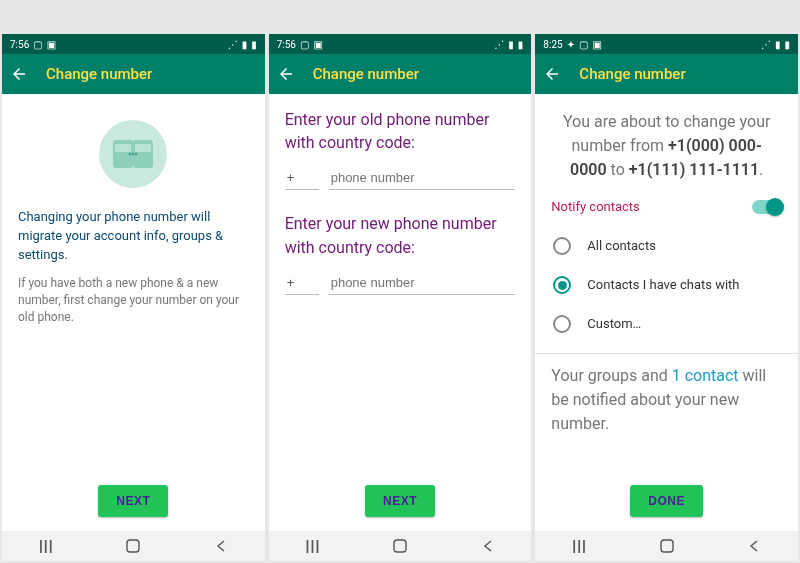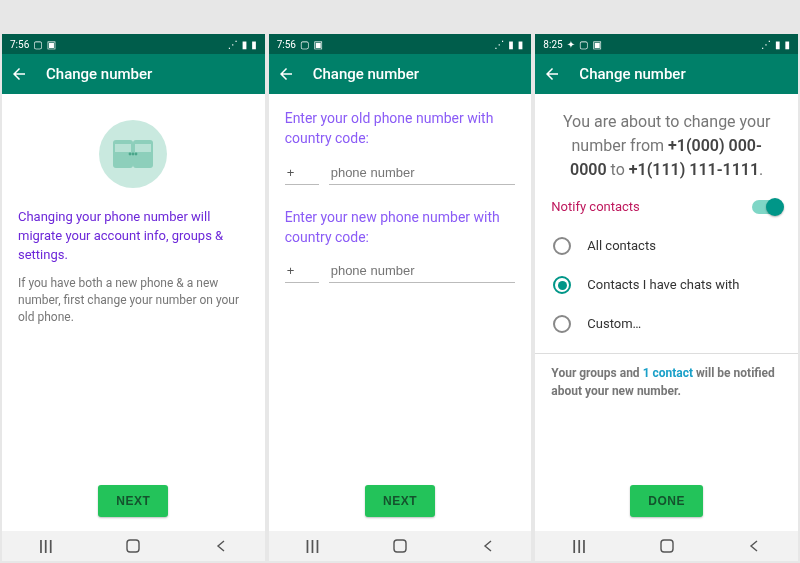--- a/index.html
+++ b/index.html
@@ -28,21 +28,21 @@
     display: flex;
     align-items: center;
     padding: 0 8px;
     font-size: 10px;
     justify-content: space-between;
   }
   .status-left, .status-right { display: flex; gap: 4px; align-items: center; }
   .header {
     height: 40px;
     background: #008069;
-    color: #ffffff;
+    color: #fde047;
     display: flex;
     align-items: center;
     padding: 0 8px;
     gap: 18px;
     font-size: 15px;
     font-weight: 500;
   }
   .back-arrow {
     width: 18px; height: 18px; display: flex; align-items: center; justify-content: center;
   }
@@ -50,23 +50,23 @@
     flex: 1;
     padding: 14px 16px;
     color: #333;
     font-size: 12.5px;
     line-height: 1.45;
     overflow: hidden;
   }
   .hero-icon {
     display: flex; justify-content: center; margin: 6px 0 14px 0;
   }
-  .dark-text { color: #6d28d9; font-size: 13px; margin-bottom: 10px; }
+  .dark-text { color: #0c4a6e; font-size: 13px; margin-bottom: 10px; }
   .grey-text { color: #777; font-size: 12px; margin-bottom: 10px; }
-  .input-label { color: #8b5cf6; font-size: 14px; margin-bottom: 12px; }
+  .input-label { color: #701a75; font-size: 16px; margin-bottom: 12px; }
   .input-row {
     display: flex; gap: 10px; margin-bottom: 22px;
   }
   .underline-input {
     border: none;
     border-bottom: 1px solid #bbb;
     font-size: 13px;
     padding: 4px 2px;
     color: #0f766e;
     background: transparent;
@@ -97,27 +97,27 @@
     display: flex; align-items: center; gap: 16px; padding: 10px 2px; color:#333; font-size:13px;
   }
   .radio {
     width: 18px; height: 18px; border: 2px solid #888; border-radius: 50%; display:flex;align-items:center;justify-content:center;
   }
   .radio.selected { border-color: #009688; }
   .radio.selected::after {
     content:""; width:9px; height:9px; background:#009688; border-radius:50%;
   }
   .divider { border-top: 1px solid #ddd; margin: 10px -16px; }
-  .footer-note { color:#777; font-size:12px; line-height:1.5;font-weight:bold; }
+  .footer-note { color:#777; font-size:16px; line-height:1.5; }
   .footer-note .link { color:#1aa0c8; }
   .button-bar {
     display:flex; justify-content:center; padding: 12px 0 14px 0;
   }
   .green-btn {
-    background:#23c35a; color:#14532d; font-weight:600; font-size:12px;
+    background:#23c35a; color:#4c1d95; font-weight:600; font-size:12px;
     letter-spacing:.5px; padding:9px 18px; border:none; border-radius:3px;
     box-shadow: 0 1px 2px rgba(0,0,0,.25);
   }
   .nav-bar {
     height: 30px; background:#f2f2f2; display:flex; justify-content:space-around; align-items:center; color:#555;
   }
   .nav-icon { width:16px; height:16px; display:flex; align-items:center; justify-content:center; font-size:18px; }
 </style>
 </head>
 <body>

